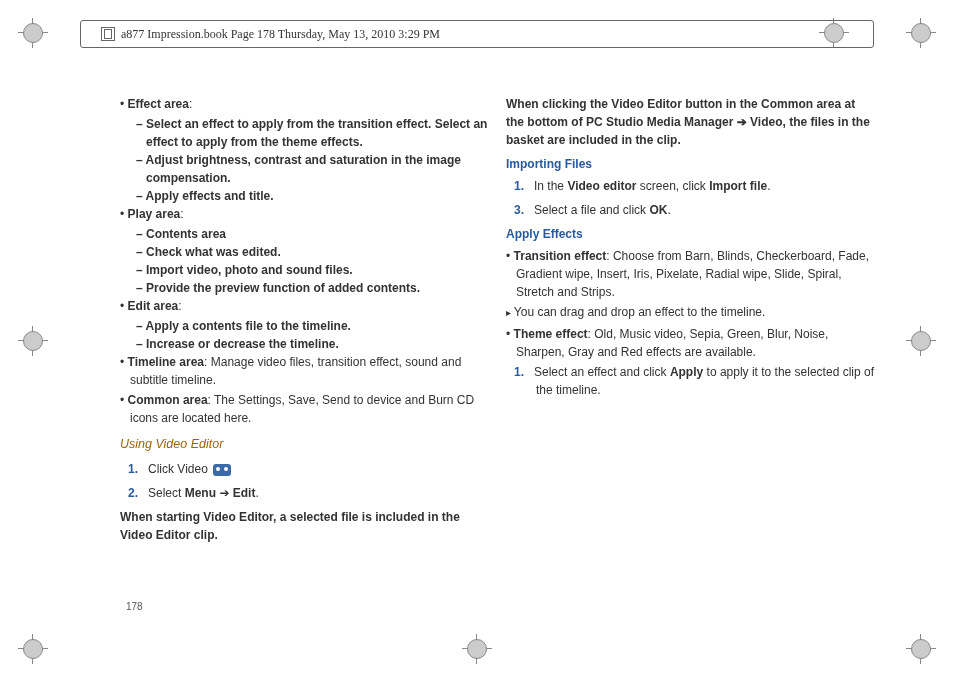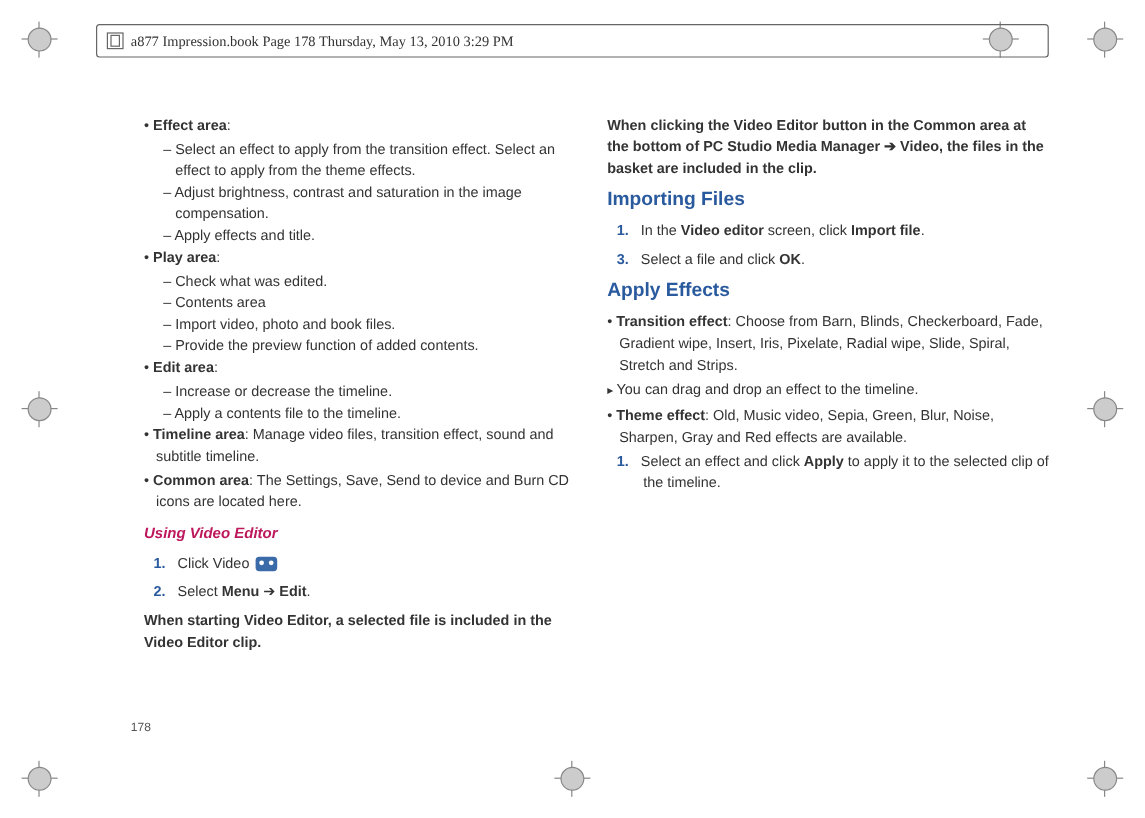--- a/index.html
+++ b/index.html
@@ -21,21 +21,21 @@
   .reg-mark .h { position:absolute; top:14px; left:0; width:30px; height:1px; background:#888;}
   .reg-mark .v { position:absolute; left:14px; top:0; width:1px; height:30px; background:#888;}
   .reg-mark .c { position:absolute; top:5px; left:5px; width:18px; height:18px; border:1px solid #888; border-radius:50%; background:#ccc;}
   .header-line {
     position: absolute;
     top: 20px;
     left: 80px;
     right: 80px;
     border: 1px solid #666;
     border-radius: 3px;
-    padding: 4px 8px;
+    padding: 4px 20px;
     font-family: "Times New Roman", serif;
     font-size: 12px;
     display: flex;
     align-items: center;
     height: 18px;
   }
   .header-icon {
     width: 14px;
     height: 14px;
     margin-right: 6px;
@@ -68,55 +68,56 @@
   .bullet-item {
     margin-bottom: 2px;
     padding-left: 10px;
     text-indent: -10px;
   }
   .bullet-item::before { content: "• "; }
   .dash-item {
     margin-left: 16px;
     padding-left: 10px;
     text-indent: -10px;
+    font-weight: bold;
   }
   .dash-item::before { content: "– "; }
   .arrow-item {
     padding-left: 14px;
     text-indent: -14px;
     margin-bottom:4px;
   }
   .arrow-item::before { content: "\25B8  "; font-size:10px;}
   .num-item {
     margin-left: 8px;
     padding-left: 22px;
     text-indent: -22px;
     margin-bottom:6px;
   }
   .num { font-weight: bold; color: #2a5a9e; margin-right:10px;}
   .section-blue {
-    color: #be185d;
-    font-weight: bold;
+    color: #a16207;
+    font-weight: normal;
     font-style: italic;
     margin: 8px 0 6px 0;
     font-size: 12.5px;
   }
   .sub-blue {
     color: #2a5a9e;
     font-weight: bold;
     margin: 6px 0 4px 0;
-    font-size: 16px;
+    font-size: 12px;
   }
   b { font-weight: bold; }
   .arrow { font-weight:normal; }
   .para { margin: 6px 0; font-weight: bold; }
   .or-line { margin-left: 30px; margin-top:4px; margin-bottom:4px;}
   .page-num {
     position: absolute;
-    left: 109px;
+    left: 126px;
     bottom: 70px;
     font-size: 10px;
     color: #555;
   }
   .video-icon {
     display: inline-block;
     width: 18px;
     height: 12px;
     background: #3a6aa8;
     border-radius: 3px;
@@ -192,28 +193,28 @@
 
 <div class="content">
 
   <div class="col">
     <div class="bullet-item"><b>Effect area</b>:</div>
     <div class="dash-item">Select an effect to apply from the transition effect. Select an effect to apply from the theme effects.</div>
     <div class="dash-item">Adjust brightness, contrast and saturation in the image compensation.</div>
     <div class="dash-item">Apply effects and title.</div>
 
     <div class="bullet-item"><b>Play area</b>:</div>
+    <div class="dash-item">Contents area</div>
     <div class="dash-item">Check what was edited.</div>
-    <div class="dash-item">Contents area</div>
-    <div class="dash-item">Import video, photo and book files.</div>
+    <div class="dash-item">Import video, photo and sound files.</div>
     <div class="dash-item">Provide the preview function of added contents.</div>
 
     <div class="bullet-item"><b>Edit area</b>:</div>
+    <div class="dash-item">Apply a contents file to the timeline.</div>
     <div class="dash-item">Increase or decrease the timeline.</div>
-    <div class="dash-item">Apply a contents file to the timeline.</div>
 
     <div class="bullet-item"><b>Timeline area</b><span>: Manage video files, transition effect, sound and subtitle timeline.</span></div>
     <div class="bullet-item"><b>Common area</b><span>: The Settings, Save, Send to device and Burn CD icons are located here.</span></div>
 
     <div class="section-blue">Using Video Editor</div>
 
     <div class="num-item"><span class="num">1.</span><span>Click Video </span><span class="video-icon"></span></div>
     <div class="num-item"><span class="num">2.</span><span>Select </span><b>Menu</b><span class="arrow"> ➔ </span><b>Edit</b><span>.</span></div>
 
     <div class="para">When starting Video Editor, a selected file is included in the Video Editor clip.</div>

